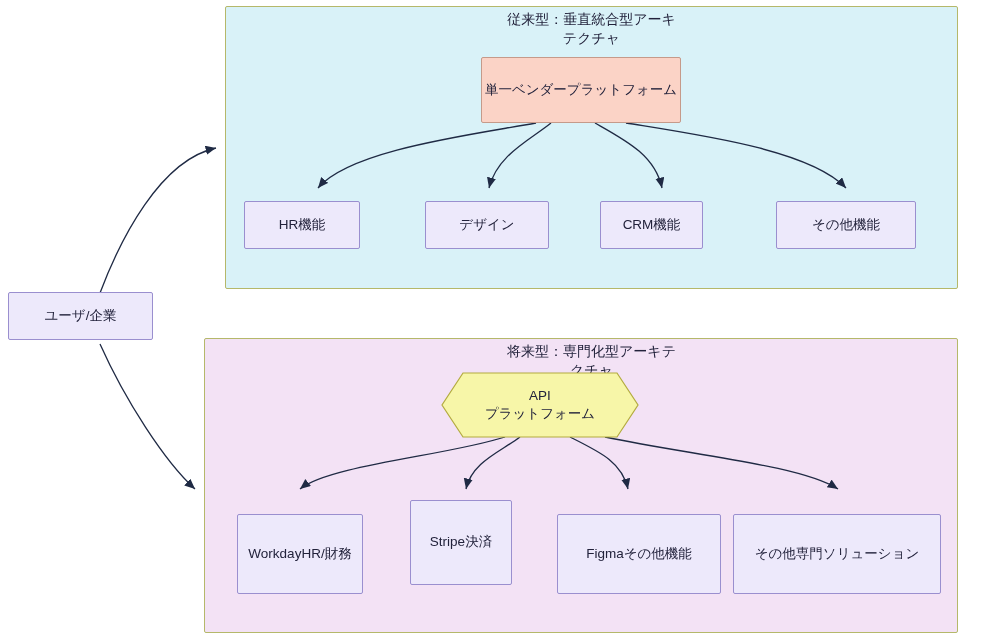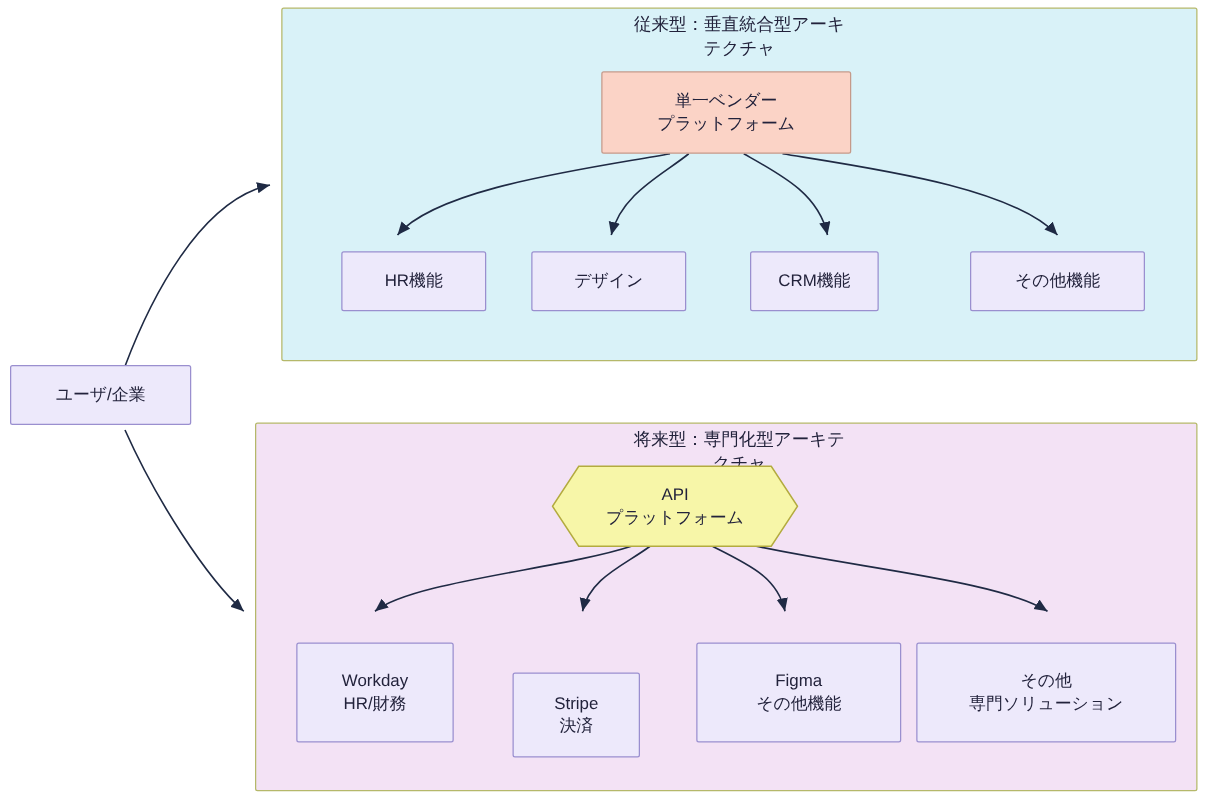--- a/index.html
+++ b/index.html
@@ -23,21 +23,21 @@
     left: 0;
     top: 0;
     width: 983px;
     height: 639px;
     pointer-events: none;
   }
   .node {
     position: absolute;
     box-sizing: border-box;
     display: flex;
-    flex-direction: column;
+    flex-direction: row;
     align-items: center;
     justify-content: center;
     text-align: center;
     line-height: 1.35;
     font-size: 13.5px;
     color: #22223b;
   }
   .group-box {
     position: absolute;
     box-sizing: border-box;
@@ -128,21 +128,21 @@
   <div class="group-title" style="left:400px; top:10px; width:383px;">
     <span>従来型：垂直統合型アーキ</span>
     <span>テクチャ</span>
   </div>
 
   <div class="node rect-node accent" style="left:481px; top:57px; width:200px; height:66px;">
     <span>単一ベンダー</span>
     <span>プラットフォーム</span>
   </div>
 
-  <div class="node rect-node" style="left:273px; top:201px; width:116px; height:48px;">
+  <div class="node rect-node" style="left:244px; top:201px; width:116px; height:48px;">
     <span>HR機能</span>
   </div>
   <div class="node rect-node" style="left:425px; top:201px; width:124px; height:48px;">
     <span>デザイン</span>
   </div>
   <div class="node rect-node" style="left:600px; top:201px; width:103px; height:48px;text-align:center;">
     <span>CRM機能</span>
   </div>
   <div class="node rect-node" style="left:776px; top:201px; width:140px; height:48px;">
     <span>その他機能</span>
@@ -160,21 +160,21 @@
     <div class="hex-label">
       <span>API</span>
       <span>プラットフォーム</span>
     </div>
   </div>
 
   <div class="node rect-node" style="left:237px; top:514px; width:126px; height:80px;">
     <span>Workday</span>
     <span class="line2">HR/財務</span>
   </div>
-  <div class="node rect-node" style="left:410px; top:538px; width:102px; height:68px;">
+  <div class="node rect-node" style="left:410px; top:500px; width:102px; height:85px;">
     <span>Stripe</span>
     <span class="line2">決済</span>
   </div>
   <div class="node rect-node" style="left:557px; top:514px; width:164px; height:80px;justify-content:center;">
     <span>Figma</span>
     <span class="line2">その他機能</span>
   </div>
   <div class="node rect-node" style="left:733px; top:514px; width:208px; height:80px;">
     <span>その他</span>
     <span class="line2">専門ソリューション</span>

